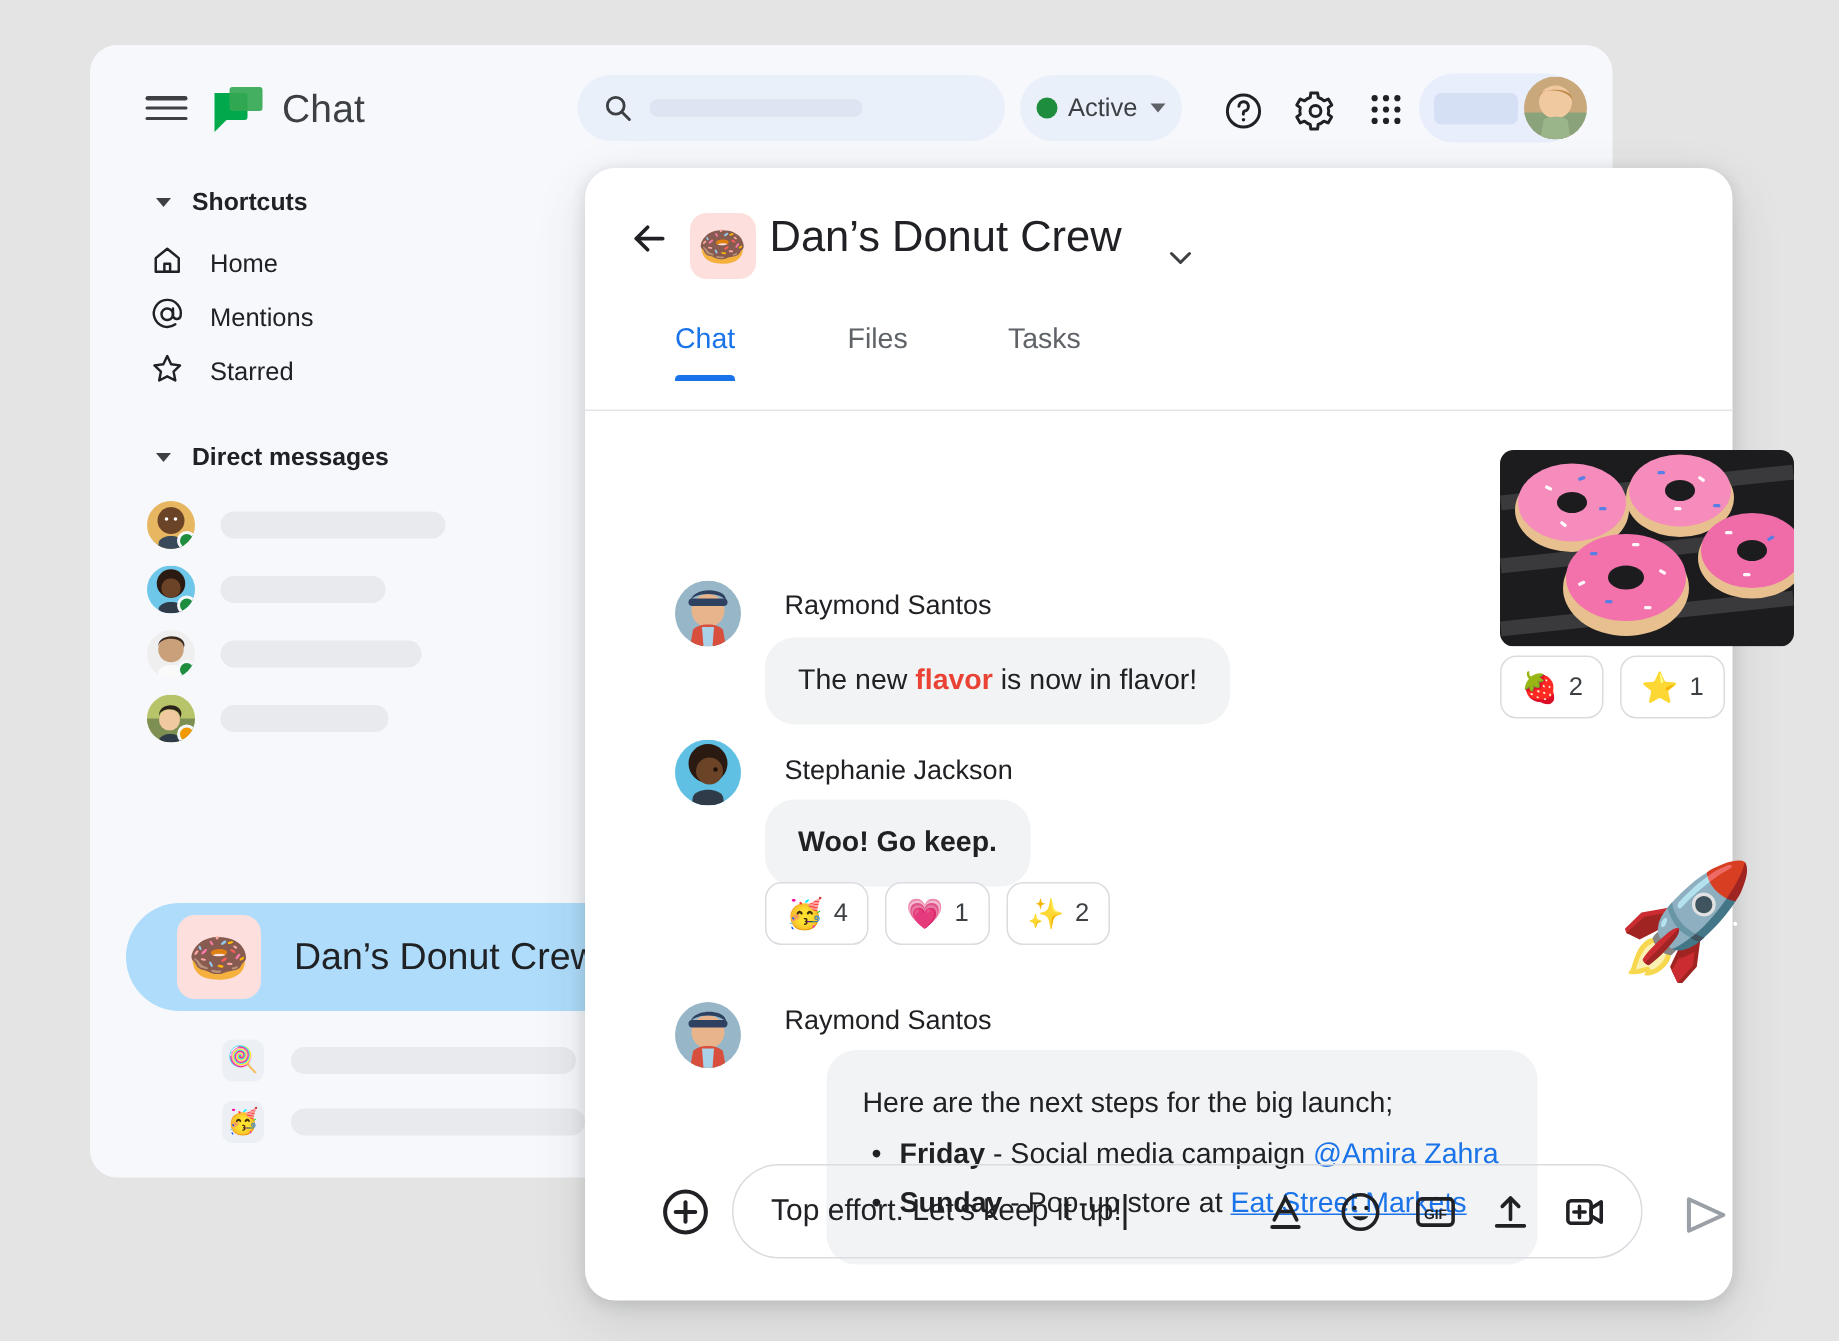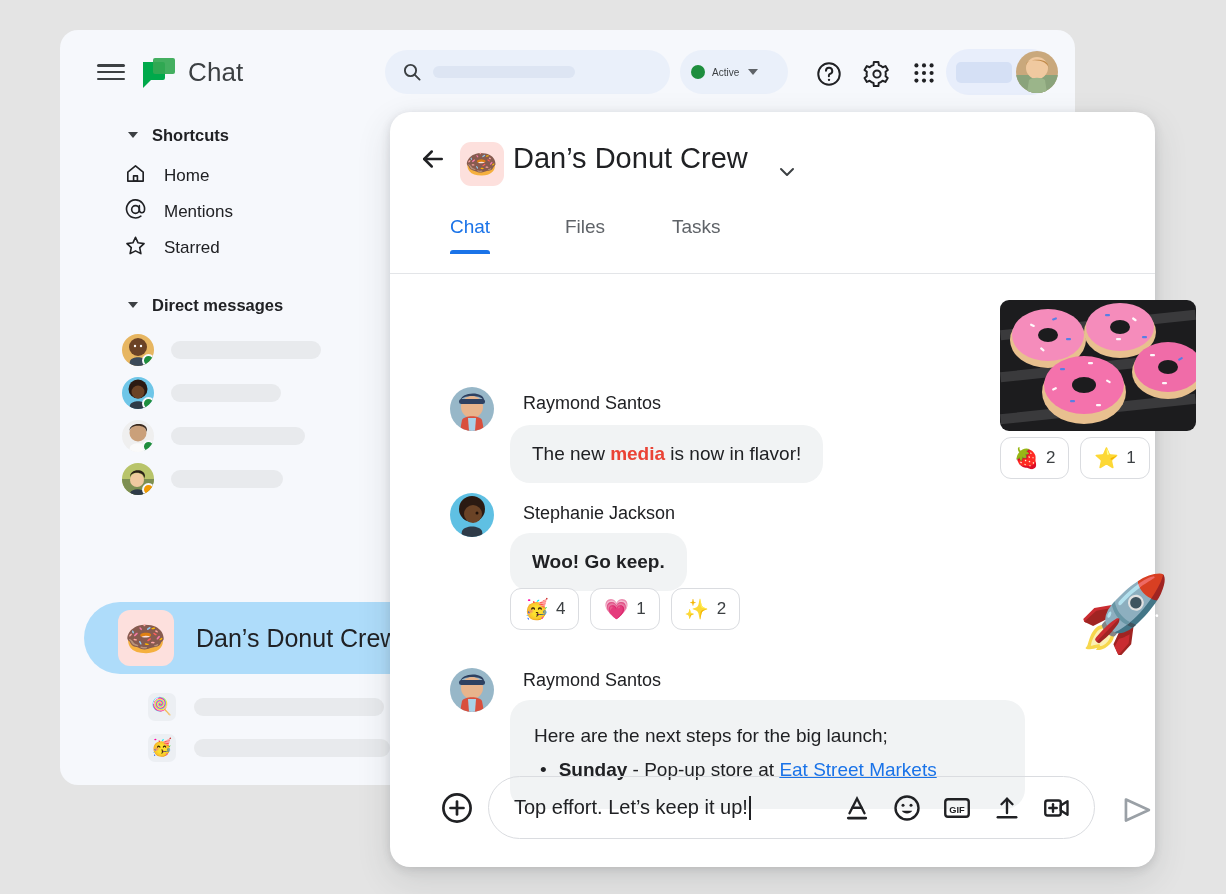--- a/index.html
+++ b/index.html
@@ -40,38 +40,38 @@
   .searchbar .s-ghost {
     position: absolute; left: 48px; top: 16px; width: 142px; height: 12px;
     background: #dde5f3; border-radius: 7px;
   }
   .status-pill {
     position: absolute; left: 620px; top: 20px; width: 108px; height: 44px;
     background: #eaf0fa; border-radius: 22px;
     display: flex; align-items: center; padding: 0 11px; gap: 7px;
   }
   .status-dot { width: 14px; height: 14px; border-radius: 50%; background: #1e8e3e; flex: none; }
-  .status-label { font-size: 10px; color: #3c4043; }
+  .status-label { font-size: 17px; color: #3c4043; }
   .caret-d {
     width: 0; height: 0; border-left: 5px solid transparent; border-right: 5px solid transparent;
     border-top: 6px solid #5f6368; margin-left: 2px;
   }
   .tb-icon { position: absolute; top: 30px; width: 28px; height: 28px; cursor: pointer; }
   .acct-chip {
     position: absolute; left: 886px; top: 19px; width: 108px; height: 46px;
     background: #e8eefb; border-radius: 24px;
   }
   .acct-ghost {
     position: absolute; left: 10px; top: 13px; width: 56px; height: 21px;
     background: #d5e0f5; border-radius: 5px;
   }
   .avatar-circ { border-radius: 50%; overflow: hidden; flex: none; position: relative; }
 
   
-  .leftnav { position: absolute; left: 0; top: 88px; width: 330px; bottom: 0; margin-left: 24px; }
+  .leftnav { position: absolute; left: 0; top: 88px; width: 330px; bottom: 0; }
   .nav-section {
     display: flex; align-items: center; gap: 14px;
     padding-left: 44px; height: 34px;
     font-size: 16.5px; font-weight: bold; color: #202124;
   }
   .tri { width: 0; height: 0; border-left: 5.5px solid transparent; border-right: 5.5px solid transparent;
          border-top: 6.5px solid #3c4043; }
   .nav-item {
     display: flex; align-items: center; gap: 17px;
     padding-left: 40px; height: 36px; font-size: 17px; color: #202124; cursor: pointer;
@@ -417,21 +417,21 @@
             <path d="M12 33c2.5-5 17.5-5 20 0l2 11H10z" fill="#d94f3d"></path>
             <path d="M18 31h8l-1 13h-6z" fill="#a9d2e8"></path>
           </svg>
         </span>
       </div>
       <div class="msg" style="left:133px; top:118px;">
         <span class="msg-author">Raymond Santos</span>
       </div>
       <div class="msg" style="left:120px; top:150px;">
         <div class="bubble">
-          <span>The new </span><span class="hl-flavor">media</span><span> is now in flavor!</span>
+          <span>The new </span><span class="hl-flavor">flavor</span><span> is now in flavor!</span>
         </div>
       </div>
 
       <div class="msg" style="left:60px; top:218px;">
         <span class="avatar-circ" style="display:block;width:44px;height:44px">
           <svg width="44" height="44" viewBox="0 0 44 44">
             <rect width="44" height="44" fill="#5fc0e3"></rect>
             <circle cx="22" cy="16" r="13" fill="#2b1a12"></circle>
             <circle cx="23" cy="21" r="9" fill="#6b4326"></circle>
             <circle cx="27" cy="20" r="1.5" fill="#201008"></circle>
@@ -469,23 +469,28 @@
             <rect x="9" y="12" width="26" height="5" rx="2.5" fill="#2e4161"></rect>
             <path d="M12 33c2.5-5 17.5-5 20 0l2 11H10z" fill="#d94f3d"></path>
             <path d="M18 31h8l-1 13h-6z" fill="#a9d2e8"></path>
           </svg>
         </span>
       </div>
       <div class="msg" style="left:133px; top:395px;">
         <span class="msg-author">Raymond Santos</span>
       </div>
       <div class="msg" style="left:120px; top:425px; width:515px;">
-        <div class="bubble" style="display:block; padding:22px 24px 26px 24px;">
+        <div class="bubble" style="display:block; padding:22px 24px 26px 24px;margin-left:41px;">
           <div>Here are the next steps for the big launch;</div>
           <ul class="bullets">
+            <li>
+              <span>
+                <b>Friday</b><span> - </span><span>Social media campaign </span><span class="mlink">@Amira Zahra</span>
+              </span>
+            </li>
             <li>
               <span>
                 <b>Sunday</b><span> - </span><span> Pop-up store at </span><span class="ulink">Eat Street Markets</span>
               </span>
             </li>
           </ul>
         </div>
       </div>
     </div>
 

